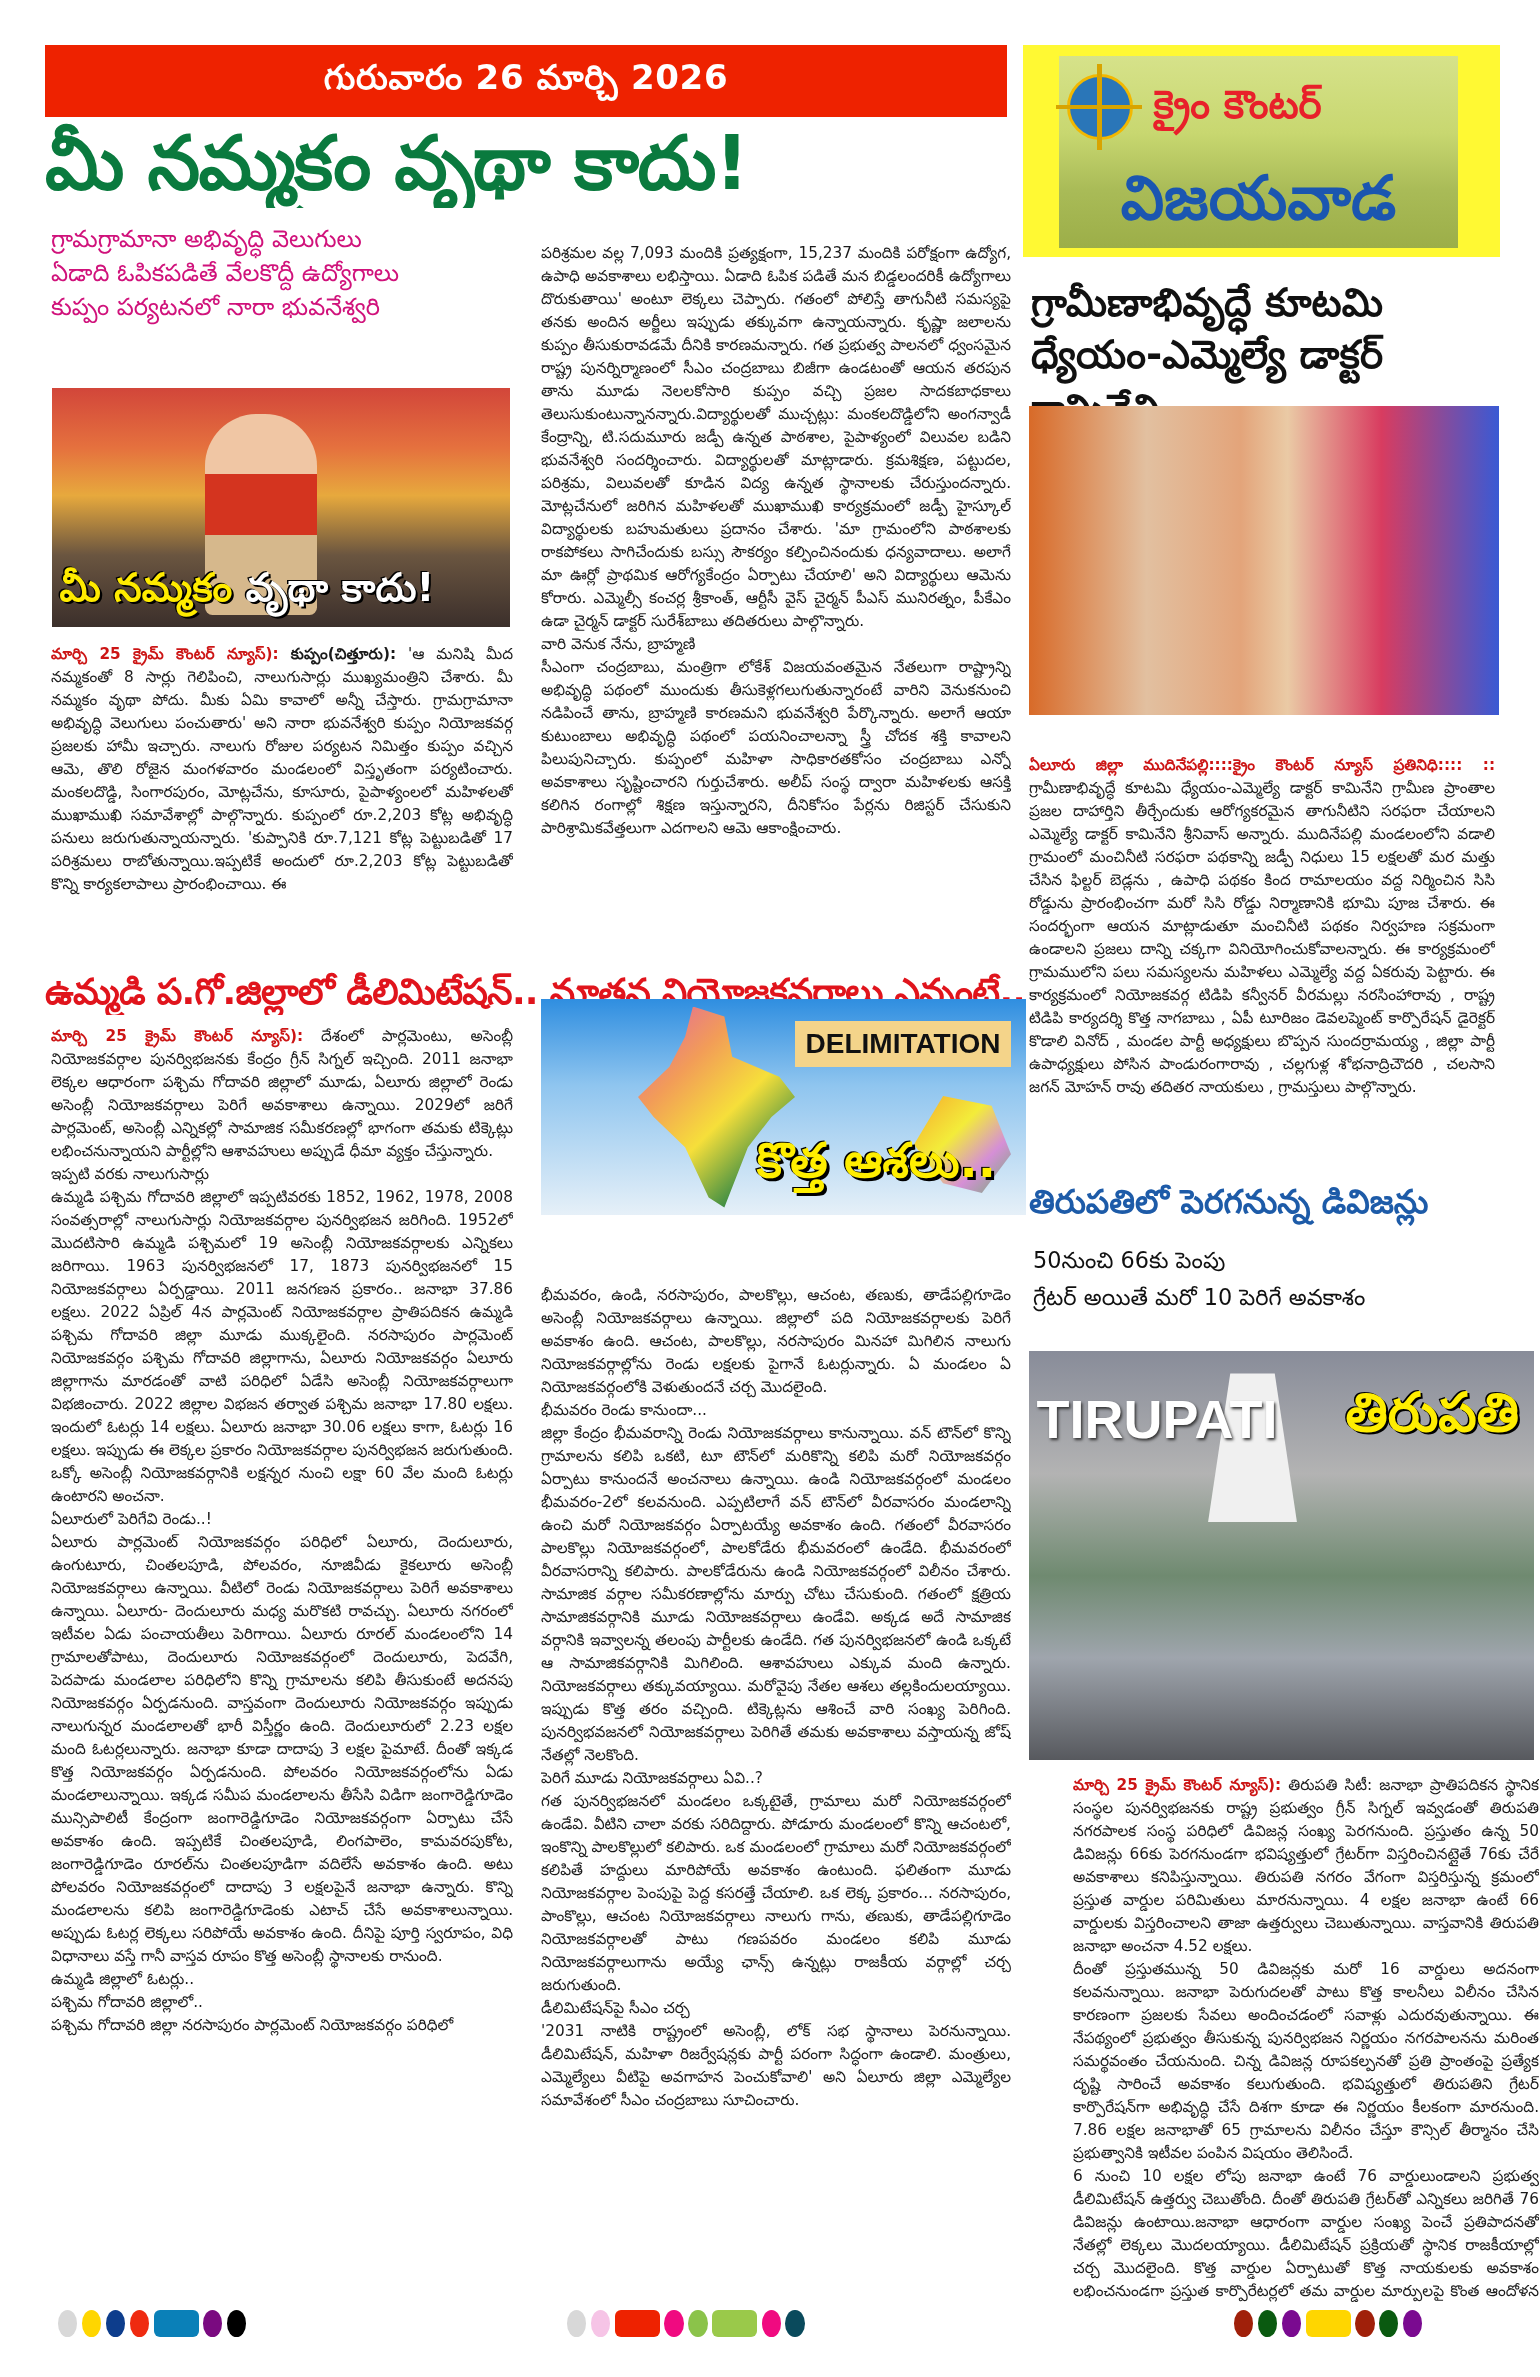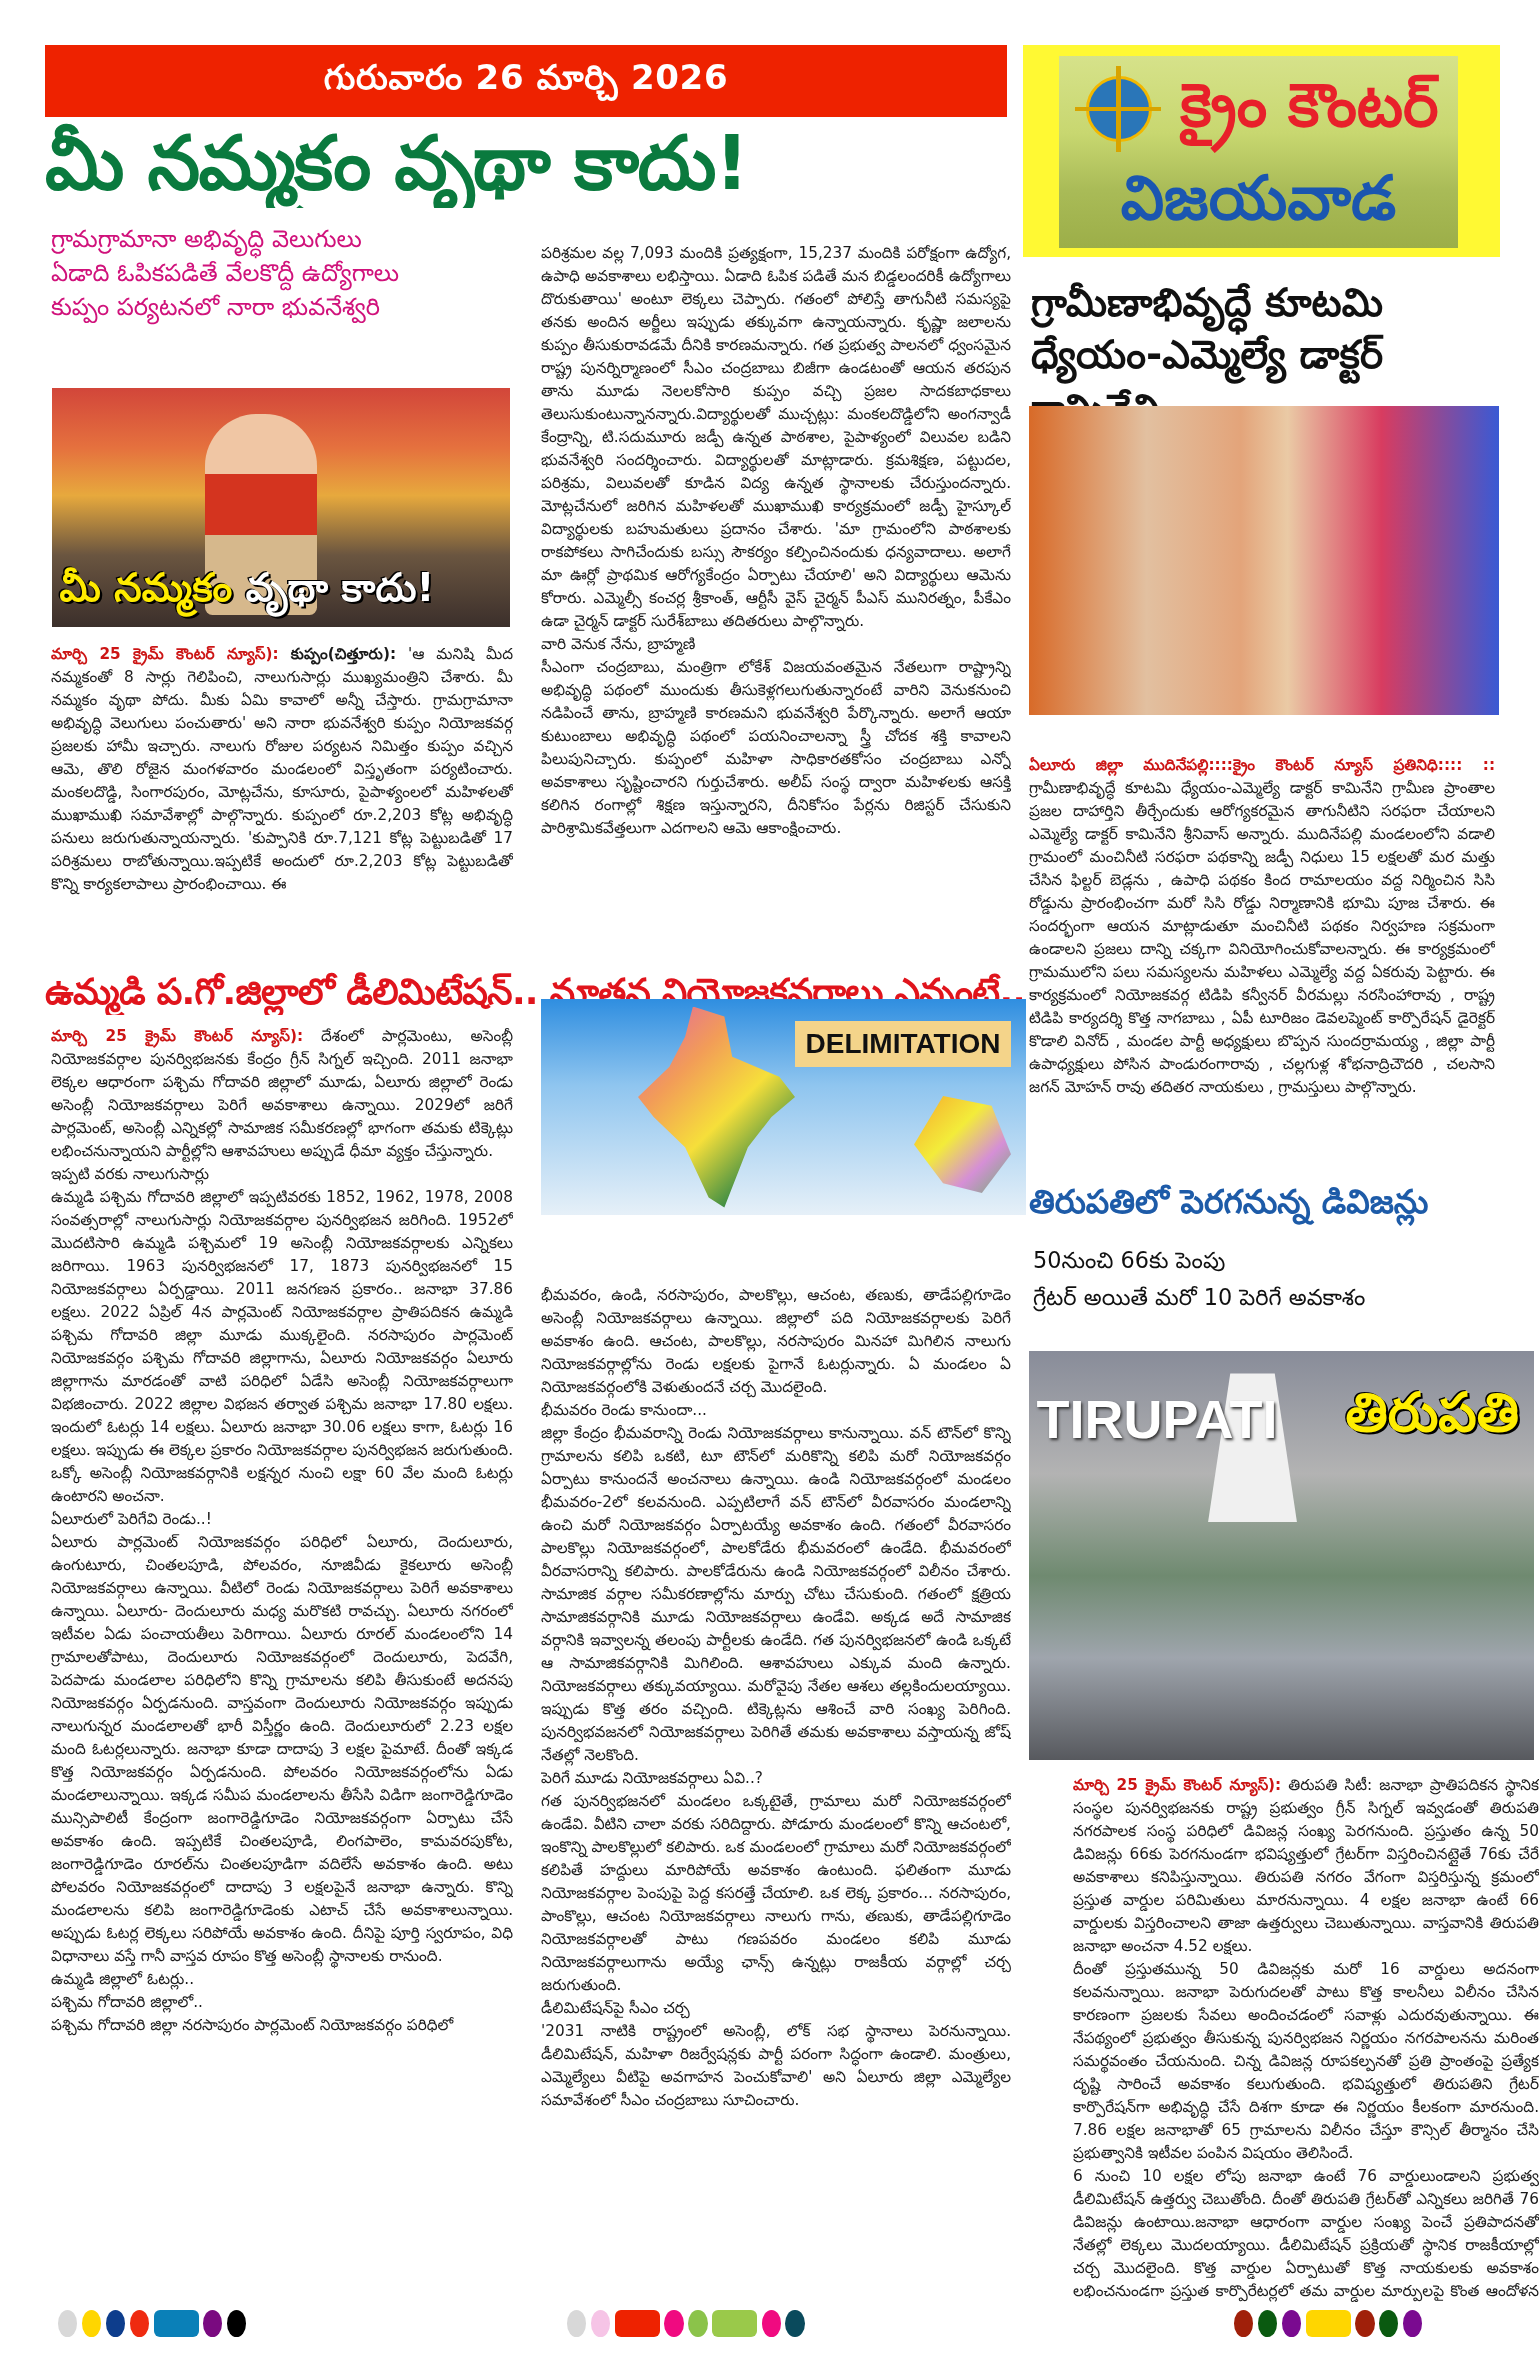--- a/index.html
+++ b/index.html
@@ -8,22 +8,22 @@
   .abs { position: absolute; }
   .datebar { left: 45px; top: 45px; width: 962px; height: 72px; background: #ee2200;
              color: #fff; font-size: 34px; font-weight: bold; display: flex;
              align-items: center; justify-content: center; letter-spacing: 0.7px; }
   .mainhead { left: 45px; top: 119px; width: 962px; height: 89px; color: #0a7a3e;
               font-size: 75px; font-weight: bold; line-height: 89px; white-space: nowrap;
               overflow: hidden; letter-spacing: -1.5px; }
   .logo { left: 1023px; top: 45px; width: 477px; height: 212px; background: #fff933; }
   .logo-inner { position: absolute; left: 36px; top: 11.2px; width: 399px; height: 192px;
                 background: linear-gradient(180deg, #d6e28a 0%, #c8d770 40%, #a9bb57 70%, #9cae48 100%); }
-  .logo-top { position: absolute; left: 0; top: 7.5px; width: 100%; text-align: center;
-              color: #e8202a; font-size: 60px; font-weight: bold; line-height: 82px; }
+  .logo-top { position: absolute; left: 0; top: 7.5px; width: 100%; text-align: left;
+              color: #e8202a; font-size: 39px; font-weight: bold; line-height: 82px; }
   .logo-bottom { position: absolute; left: 0; top: 101px; width: 100%; text-align: center;
                  color: #1b56b0; font-size: 61px; font-weight: bold; line-height: 82px; }
   .reticle { display: inline-block; width: 60px; height: 60px; border-radius: 50%;
              background: #2a76b8; border: 3.7px solid #f2b800; position: relative; vertical-align: middle; margin: 0 7.5px; }
   .reticle::before { content: ""; position: absolute; left: 27.6px; top: -13.4px; width: 4.5px; height: 86px; background: #d8a400; }
   .reticle::after { content: ""; position: absolute; top: 27.6px; left: -13.4px; height: 4.5px; width: 86px; background: #d8a400; }
   .rhead { left: 1031px; width: 492px; font-weight: bold; color: #111;
            font-size: 39px; line-height: 54px; }
   .subhead { left: 51px; top: 222px; width: 462px; color: #d0127b; font-size: 24px; line-height: 34px; }
   .photo { background: #777; overflow: hidden; }
@@ -127,20 +127,21 @@
   <div>ఏలూరు పార్లమెంట్ నియోజకవర్గం పరిధిలో ఏలూరు, దెందులూరు, ఉంగుటూరు, చింతలపూడి, పోలవరం, నూజివీడు కైకలూరు అసెంబ్లీ నియోజకవర్గాలు ఉన్నాయి. వీటిలో రెండు నియోజకవర్గాలు పెరిగే అవకాశాలు ఉన్నాయి. ఏలూరు- దెందులూరు మధ్య మరొకటి రావచ్చు. ఏలూరు నగరంలో ఇటీవల ఏడు పంచాయతీలు పెరిగాయి. ఏలూరు రూరల్ మండలంలోని 14 గ్రామాలతోపాటు, దెందులూరు నియోజకవర్గంలో దెందులూరు, పెదవేగి, పెదపాడు మండలాల పరిధిలోని కొన్ని గ్రామాలను కలిపి తీసుకుంటే అదనపు నియోజకవర్గం ఏర్పడనుంది. వాస్తవంగా దెందులూరు నియోజకవర్గం ఇప్పుడు నాలుగున్నర మండలాలతో భారీ విస్తీర్ణం ఉంది. దెందులూరులో 2.23 లక్షల మంది ఓటర్లలున్నారు. జనాభా కూడా దాదాపు 3 లక్షల పైమాటే. దీంతో ఇక్కడ కొత్త నియోజకవర్గం ఏర్పడనుంది. పోలవరం నియోజకవర్గంలోను ఏడు మండలాలున్నాయి. ఇక్కడ సమీప మండలాలను తీసేసి విడిగా జంగారెడ్డిగూడెం మున్సిపాలిటీ కేంద్రంగా జంగారెడ్డిగూడెం నియోజకవర్గంగా ఏర్పాటు చేసే అవకాశం ఉంది. ఇప్పటికే చింతలపూడి, లింగపాలెం, కామవరపుకోట, జంగారెడ్డిగూడెం రూరల్‌ను చింతలపూడిగా వదిలేసే అవకాశం ఉంది. అటు పోలవరం నియోజకవర్గంలో దాదాపు 3 లక్షలపైనే జనాభా ఉన్నారు. కొన్ని మండలాలను కలిపి జంగారెడ్డిగూడెంకు ఎటాచ్ చేసే అవకాశాలున్నాయి. అప్పుడు ఓటర్ల లెక్కలు సరిపోయే అవకాశం ఉంది. దీనిపై పూర్తి స్వరూపం, విధి విధానాలు వస్తే గానీ వాస్తవ రూపం కొత్త అసెంబ్లీ స్థానాలకు రానుంది.</div>
   <div>ఉమ్మడి జిల్లాలో ఓటర్లు..</div>
   <div>పశ్చిమ గోదావరి జిల్లాలో..</div>
   <div>పశ్చిమ గోదావరి జిల్లా నరసాపురం పార్లమెంట్ నియోజకవర్గం పరిధిలో</div>
 </div>
 
 <div class="abs photo p2">
   <div class="india"></div>
   <div class="ap"></div>
   <div class="delim">DELIMITATION</div>
+  <div class="kotha">కొత్త ఆశలు..</div>
 </div>
 
 <div class="abs body" style="left:541px; top:1284px; width:470px; height:1021px; overflow:hidden;">
   <div>భీమవరం, ఉండి, నరసాపురం, పాలకొల్లు, ఆచంట, తణుకు, తాడేపల్లిగూడెం అసెంబ్లీ నియోజకవర్గాలు ఉన్నాయి. జిల్లాలో పది నియోజకవర్గాలకు పెరిగే అవకాశం ఉంది. ఆచంట, పాలకొల్లు, నరసాపురం మినహా మిగిలిన నాలుగు నియోజకవర్గాల్లోను రెండు లక్షలకు పైగానే ఓటర్లున్నారు. ఏ మండలం ఏ నియోజకవర్గంలోకి వెళుతుందనే చర్చ మొదలైంది.</div>
   <div>భీమవరం రెండు కానుందా...</div>
   <div>జిల్లా కేంద్రం భీమవరాన్ని రెండు నియోజకవర్గాలు కానున్నాయి. వన్ టౌన్‌లో కొన్ని గ్రామాలను కలిపి ఒకటి, టూ టౌన్‌లో మరికొన్ని కలిపి మరో నియోజకవర్గం ఏర్పాటు కానుందనే అంచనాలు ఉన్నాయి. ఉండి నియోజకవర్గంలో మండలం భీమవరం-2లో కలవనుంది. ఎప్పటిలాగే వన్ టౌన్‌లో వీరవాసరం మండలాన్ని ఉంచి మరో నియోజకవర్గం ఏర్పాటయ్యే అవకాశం ఉంది. గతంలో వీరవాసరం పాలకొల్లు నియోజకవర్గంలో, పాలకోడేరు భీమవరంలో ఉండేది. భీమవరంలో వీరవాసరాన్ని కలిపారు. పాలకోడేరును ఉండి నియోజకవర్గంలో విలీనం చేశారు. సామాజిక వర్గాల సమీకరణాల్లోను మార్పు చోటు చేసుకుంది. గతంలో క్షత్రియ సామాజికవర్గానికి మూడు నియోజకవర్గాలు ఉండేవి. అక్కడ అదే సామాజిక వర్గానికి ఇవ్వాలన్న తలంపు పార్టీలకు ఉండేది. గత పునర్విభజనలో ఉండి ఒక్కటే ఆ సామాజికవర్గానికి మిగిలింది. ఆశావహులు ఎక్కువ మంది ఉన్నారు. నియోజకవర్గాలు తక్కువయ్యాయి. మరోవైపు నేతల ఆశలు తల్లకిందులయ్యాయి. ఇప్పుడు కొత్త తరం వచ్చింది. టిక్కెట్లను ఆశించే వారి సంఖ్య పెరిగింది. పునర్విభవజనలో నియోజకవర్గాలు పెరిగితే తమకు అవకాశాలు వస్తాయన్న జోష్ నేతల్లో నెలకొంది.</div>
   <div>పెరిగే మూడు నియోజకవర్గాలు ఏవి..?</div>
   <div>గత పునర్విభజనలో మండలం ఒక్కటైతే, గ్రామాలు మరో నియోజకవర్గంలో ఉండేవి. వీటిని చాలా వరకు సరిదిద్దారు. పోడూరు మండలంలో కొన్ని ఆచంటలో, ఇంకొన్ని పాలకొల్లులో కలిపారు. ఒక మండలంలో గ్రామాలు మరో నియోజకవర్గంలో కలిపితే హద్దులు మారిపోయే అవకాశం ఉంటుంది. ఫలితంగా మూడు నియోజకవర్గాల పెంపుపై పెద్ద కసరత్తే చేయాలి. ఒక లెక్క ప్రకారం... నరసాపురం, పాంకొల్లు, ఆచంట నియోజకవర్గాలు నాలుగు గాను, తణుకు, తాడేపల్లిగూడెం నియోజకవర్గాలతో పాటు గణపవరం మండలం కలిపి మూడు నియోజకవర్గాలుగాను అయ్యే ఛాన్స్ ఉన్నట్లు రాజకీయ వర్గాల్లో చర్చ జరుగుతుంది.</div>
   <div>డీలిమిటేషన్‌పై సీఎం చర్చ</div>
   <div>'2031 నాటికి రాష్ట్రంలో అసెంబ్లీ, లోక్ సభ స్థానాలు పెరనున్నాయి. డీలిమిటేషన్, మహిళా రిజర్వేషన్లకు పార్టీ పరంగా సిద్ధంగా ఉండాలి. మంత్రులు, ఎమ్మెల్యేలు వీటిపై అవగాహన పెంచుకోవాలి' అని ఏలూరు జిల్లా ఎమ్మెల్యేల సమావేశంలో సీఎం చంద్రబాబు సూచించారు.</div>

